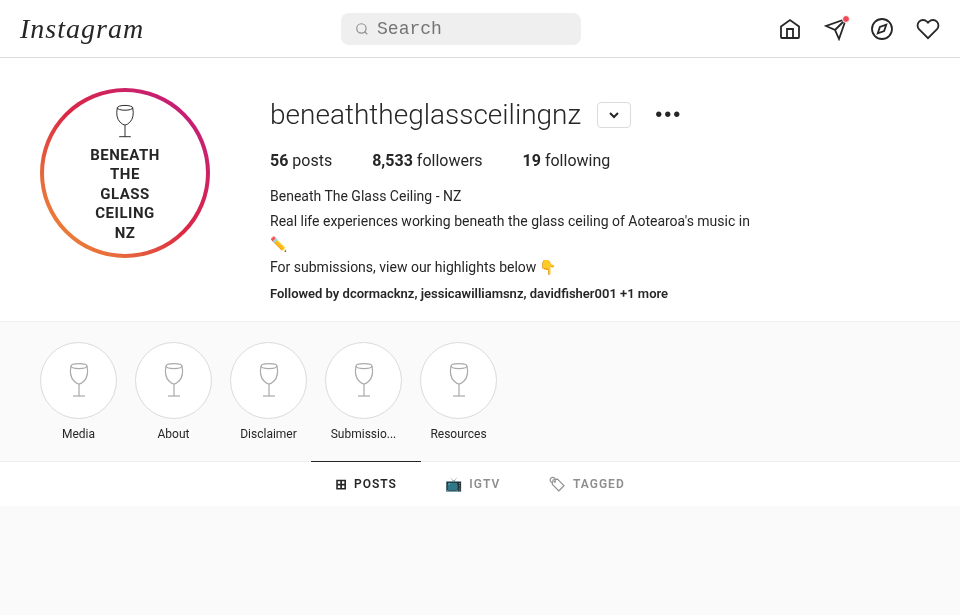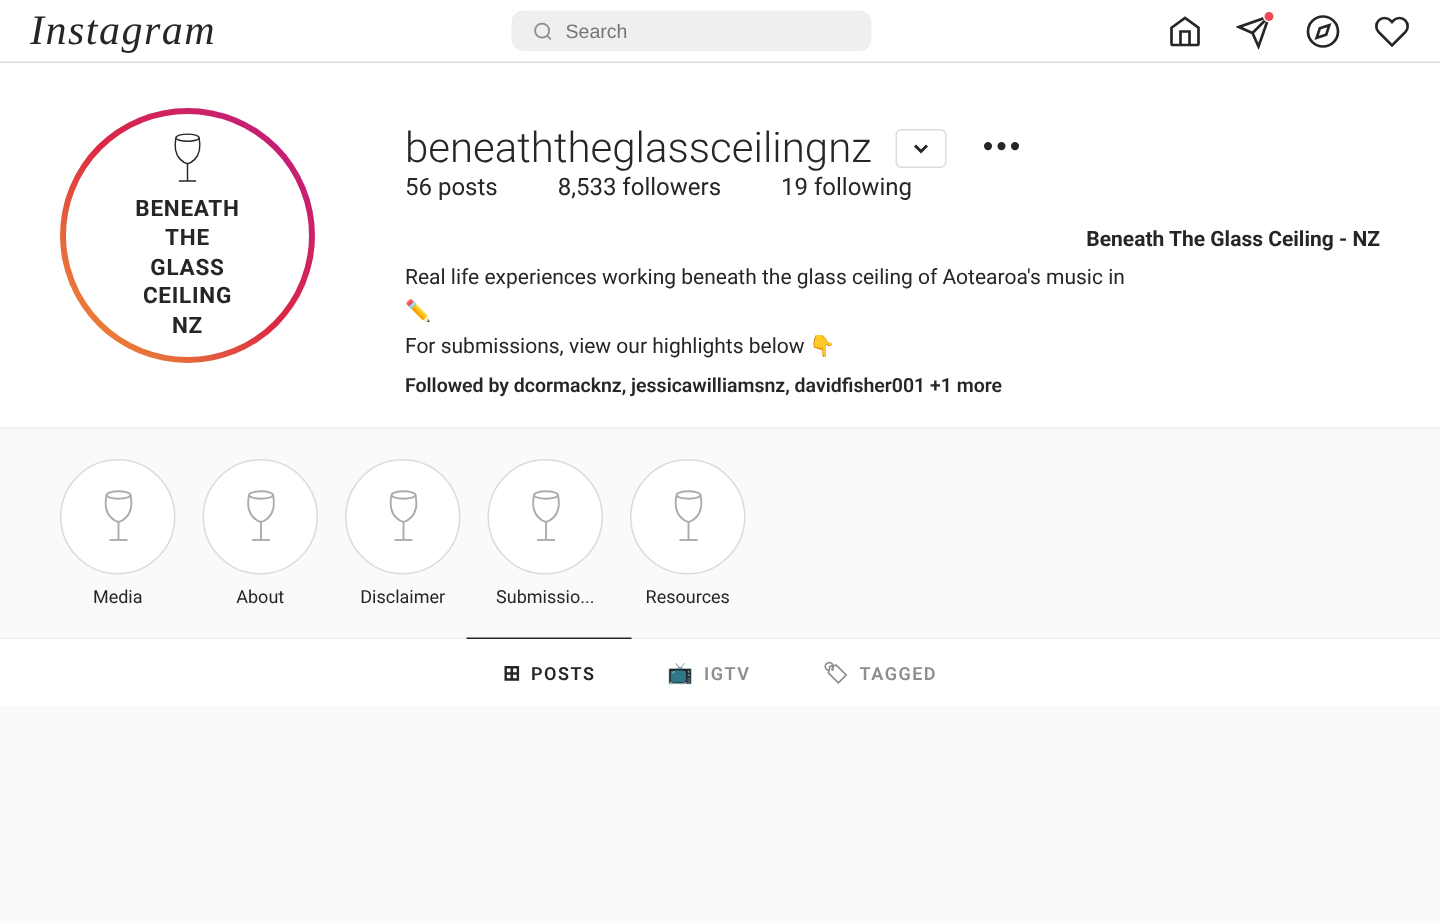--- a/index.html
+++ b/index.html
@@ -9,21 +9,21 @@
       color: #262626;
       width: 960px;
       height: 615px;
       overflow: hidden;
     }
 
     
     .top-nav {
       background: #fff;
       border-bottom: 1px solid #dbdbdb;
-      height: 42px;
+      height: 58px;
       display: flex;
       align-items: center;
       justify-content: space-between;
       padding: 0 20px;
       position: sticky;
       top: 0;
       z-index: 100;
     }
     .nav-logo {
       font-family: 'Billabong', cursive;
@@ -38,23 +38,24 @@
       background: #efefef;
       border-radius: 8px;
       padding: 6px 14px;
       width: 240px;
       gap: 8px;
     }
     .nav-search input {
       border: none;
       background: transparent;
       outline: none;
-      font-size: 13px;
+      font-size: 18px;
       color: #000000;
       width: 100%;
+      font-family: Liberation Mono, monospace;
     }
     .search-icon-svg {
       color: #8e8e8e;
       flex-shrink: 0;
     }
     .nav-icons {
       display: flex;
       align-items: center;
       gap: 22px;
     }
@@ -134,20 +135,21 @@
 
     
     .profile-info {
       flex: 1;
       padding-top: 10px;
     }
     .profile-username-row {
       display: flex;
       align-items: center;
       gap: 16px;
+      margin-bottom: 20px;
     }
     .profile-username {
       font-size: 28px;
       font-weight: 300;
       color: #262626;
     }
     .follow-btn {
       background: #0095f6;
       color: #fff;
       border: none;
@@ -181,33 +183,32 @@
     .profile-stats {
       display: flex;
       gap: 40px;
       margin-bottom: 16px;
     }
     .stat-item {
       font-size: 16px;
       color: #262626;
     }
     .stat-item strong {
-      font-weight: 400;
+      font-weight: 700;
     }
 
     
     .profile-bio {
       font-size: 14px;
       line-height: 1.5;
       color: #262626;
     }
     .profile-name {
-      font-weight: 700;
+      font-weight: 400;
       margin-bottom: 4px;
-      text-align: right;
     }
     .bio-line { margin-bottom: 2px; }
     .bio-link {
       color: #00376b;
       text-decoration: none;
       font-size: 14px;
     }
     .followed-by {
       font-size: 13px;
       color: #8e8e8e;

